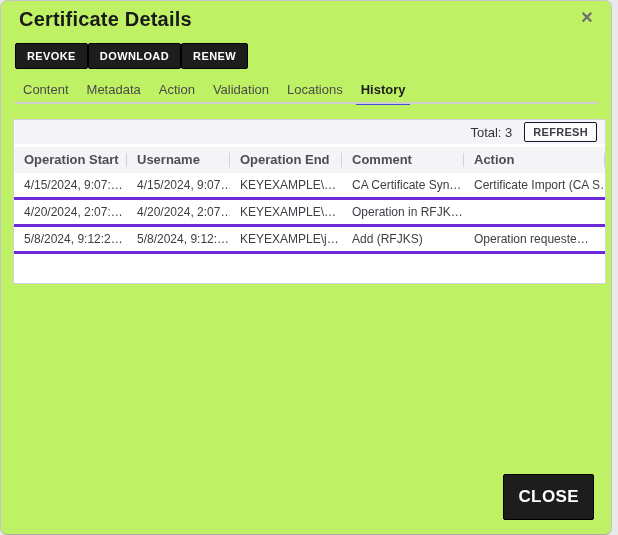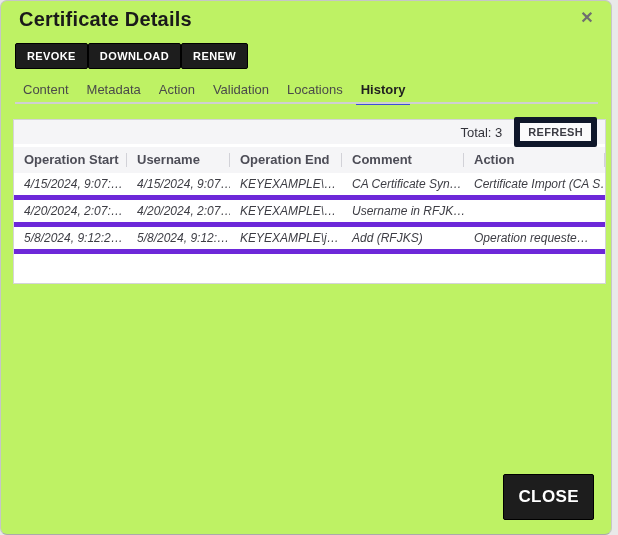--- a/index.html
+++ b/index.html
@@ -65,21 +65,21 @@
     background:#ffffff;
   }
   .table-toolbar {
     height:27px; background:#f5f5f7;
     border-bottom:3px solid #ffffff;
     display:flex; align-items:center; justify-content:flex-end;
     gap:12px; padding:0 8px;
   }
   .total-label { font-size:13px; color:#33333b;margin-left:47px; }
   .refresh-btn {
-    background:#fbfbfc; border:6px solid #0f172a; border-radius:2px;
+    background:#fbfbfc; border:1px solid #0f172a; border-radius:2px;
     font-family:"Liberation Sans", sans-serif;
     font-size:11px; font-weight:bold; color:#3c3c44;
     letter-spacing:0.3px; padding:3px 8px; cursor:pointer;
   }
   .grid-row {
     display:grid;
     grid-template-columns:113px 103px 112px 122px 1fr;
   }
   .thead {
     height:26px; background:#f5f5f7; align-items:center;
@@ -87,21 +87,21 @@
   .th {
     position:relative; font-size:13px; font-weight:bold; color:#4d4d57;
     padding-left:10px; white-space:nowrap; overflow:hidden;
     line-height:26px;
   }
   .th::after {
     content:""; position:absolute; right:0; top:6px; bottom:6px;
     width:1px; background:#d2d2d8;
   }
   .trow {
-    height:27px; border-bottom:5px solid #6d28d9; align-items:center;font-style:italic;
+    height:27px; border-bottom:3px solid #6d28d9; align-items:center;
   }
   .td {
     font-size:12px; color:#3d3d44; padding-left:10px;
     white-space:nowrap; overflow:hidden; line-height:26px;
   }
   .empty-row { height:26px; }
   
   .close-btn {
     position:absolute; right:17px; bottom:14px;
     padding:12px 14px; font-size:17px;
@@ -151,21 +151,21 @@
       <div class="td">4/15/2024, 9:07…</div>
       <div class="td">KEYEXAMPLE\…</div>
       <div class="td">CA Certificate Syn…</div>
       <div class="td">Certificate Import (CA S…</div>
     </div>
 
     <div class="grid-row trow">
       <div class="td">4/20/2024, 2:07:…</div>
       <div class="td">4/20/2024, 2:07…</div>
       <div class="td">KEYEXAMPLE\…</div>
-      <div class="td">Username in RFJK…</div>
+      <div class="td">Operation in RFJK…</div>
     </div>
 
     <div class="grid-row trow">
       <div class="td">5/8/2024, 9:12:2…</div>
       <div class="td">5/8/2024, 9:12:…</div>
       <div class="td">KEYEXAMPLE\j…</div>
       <div class="td">Add (RFJKS)</div>
       <div class="td">Operation requeste…</div>
     </div>
 

